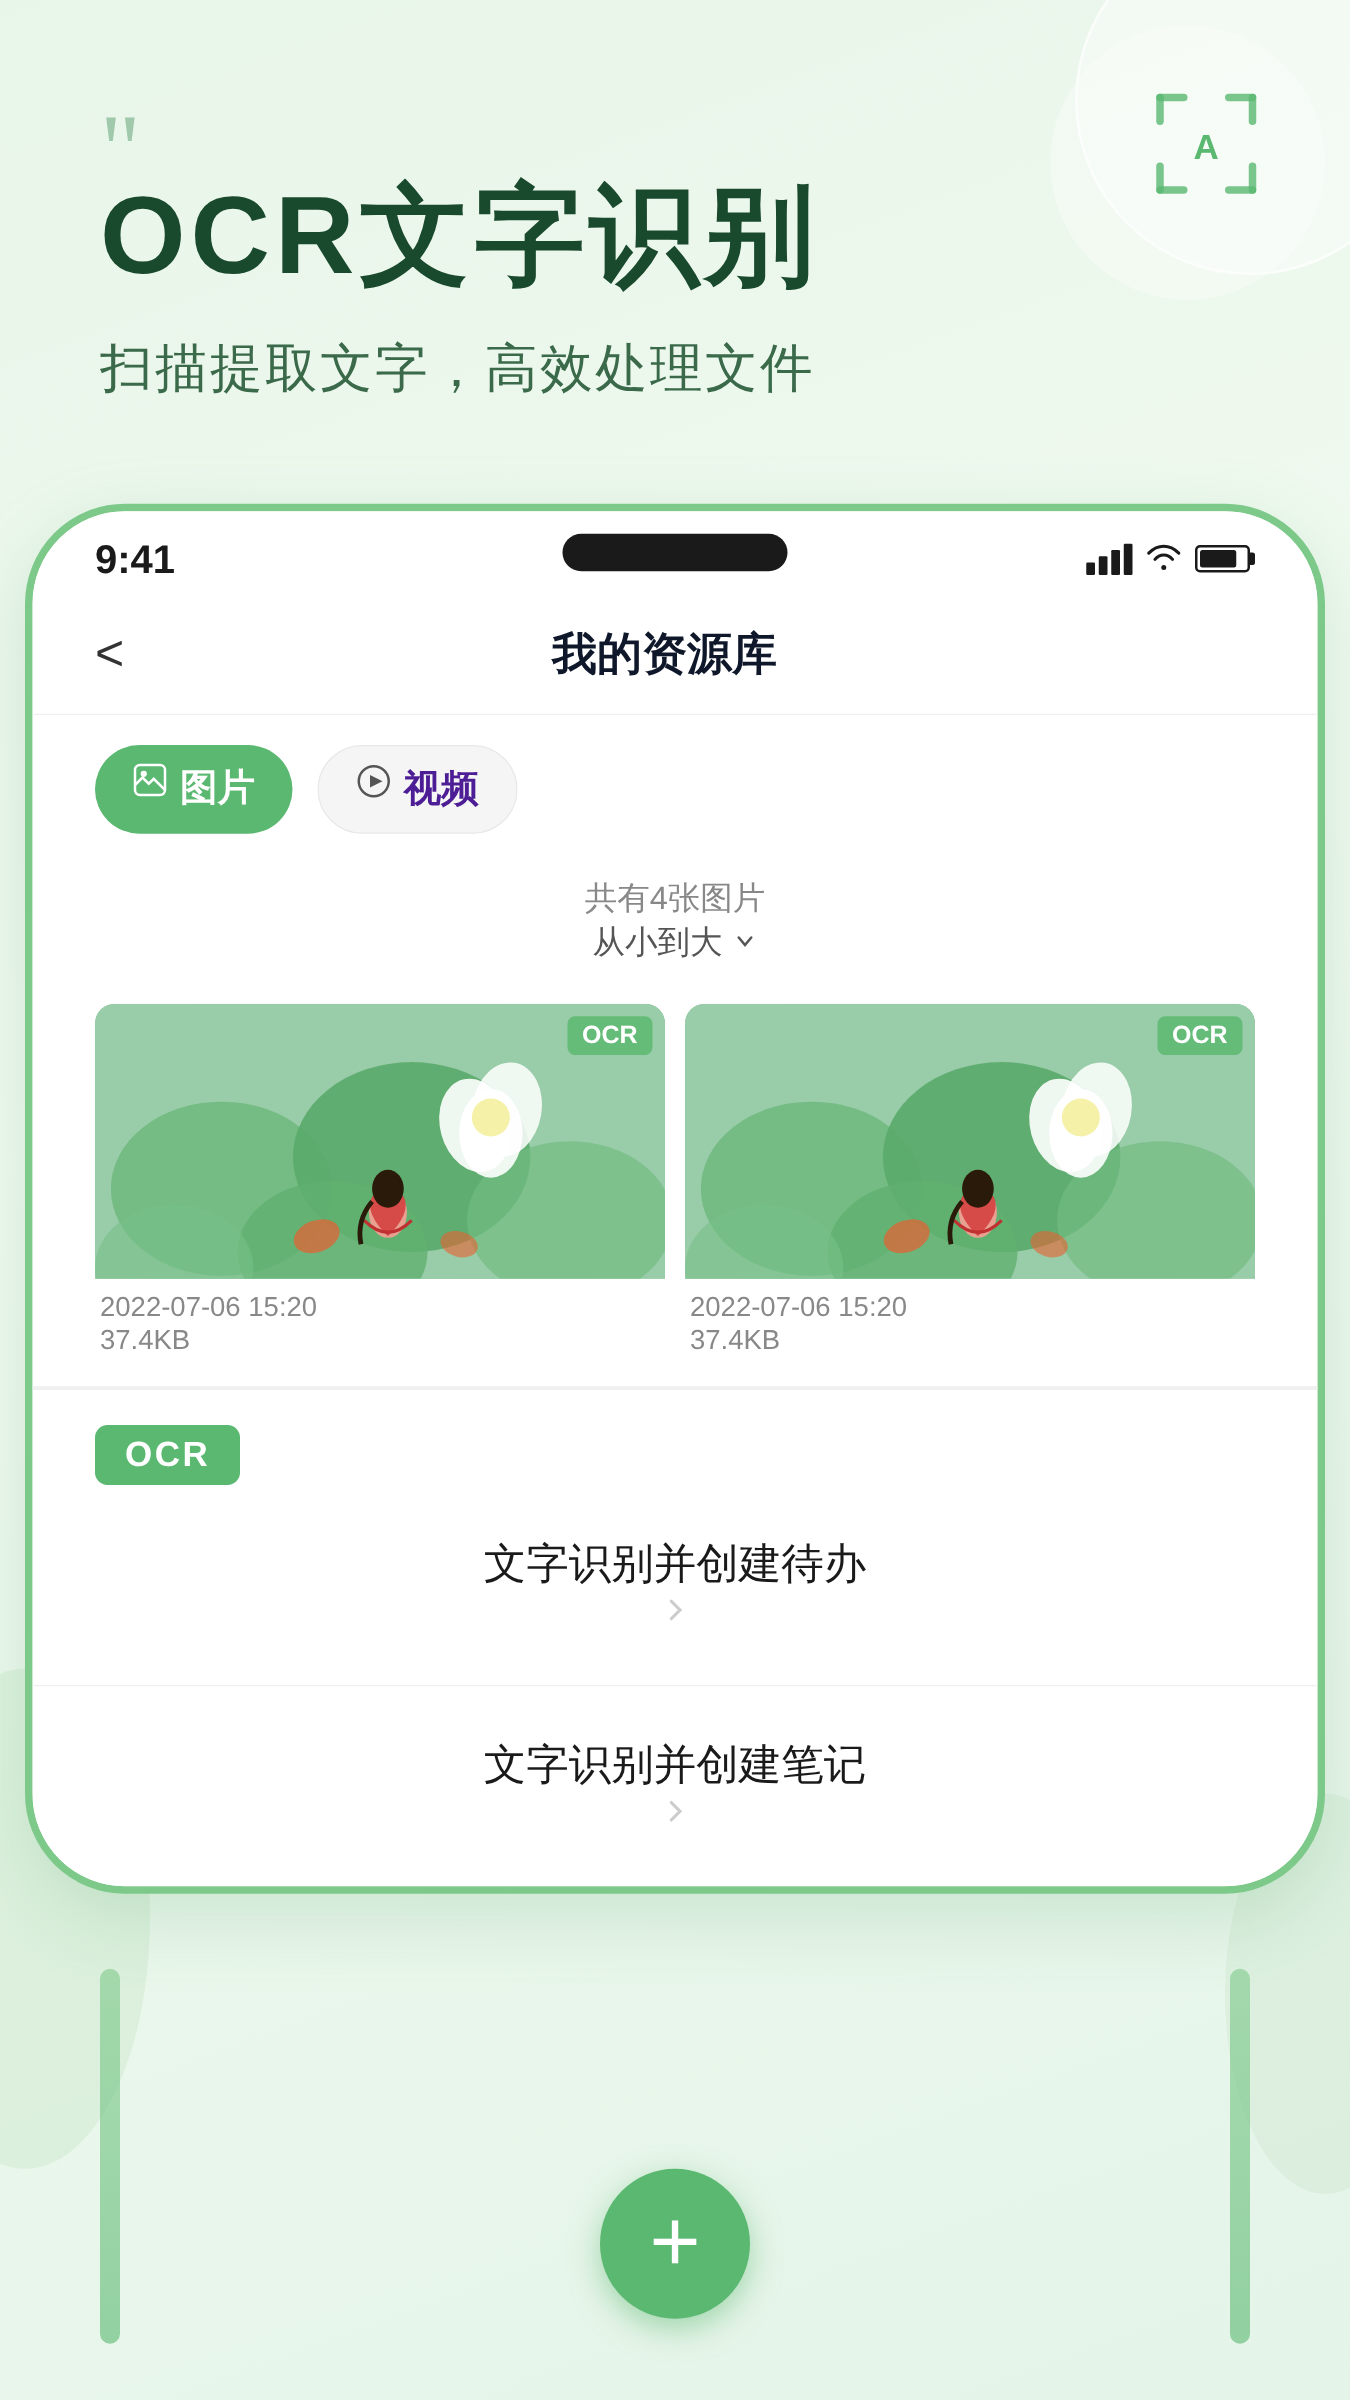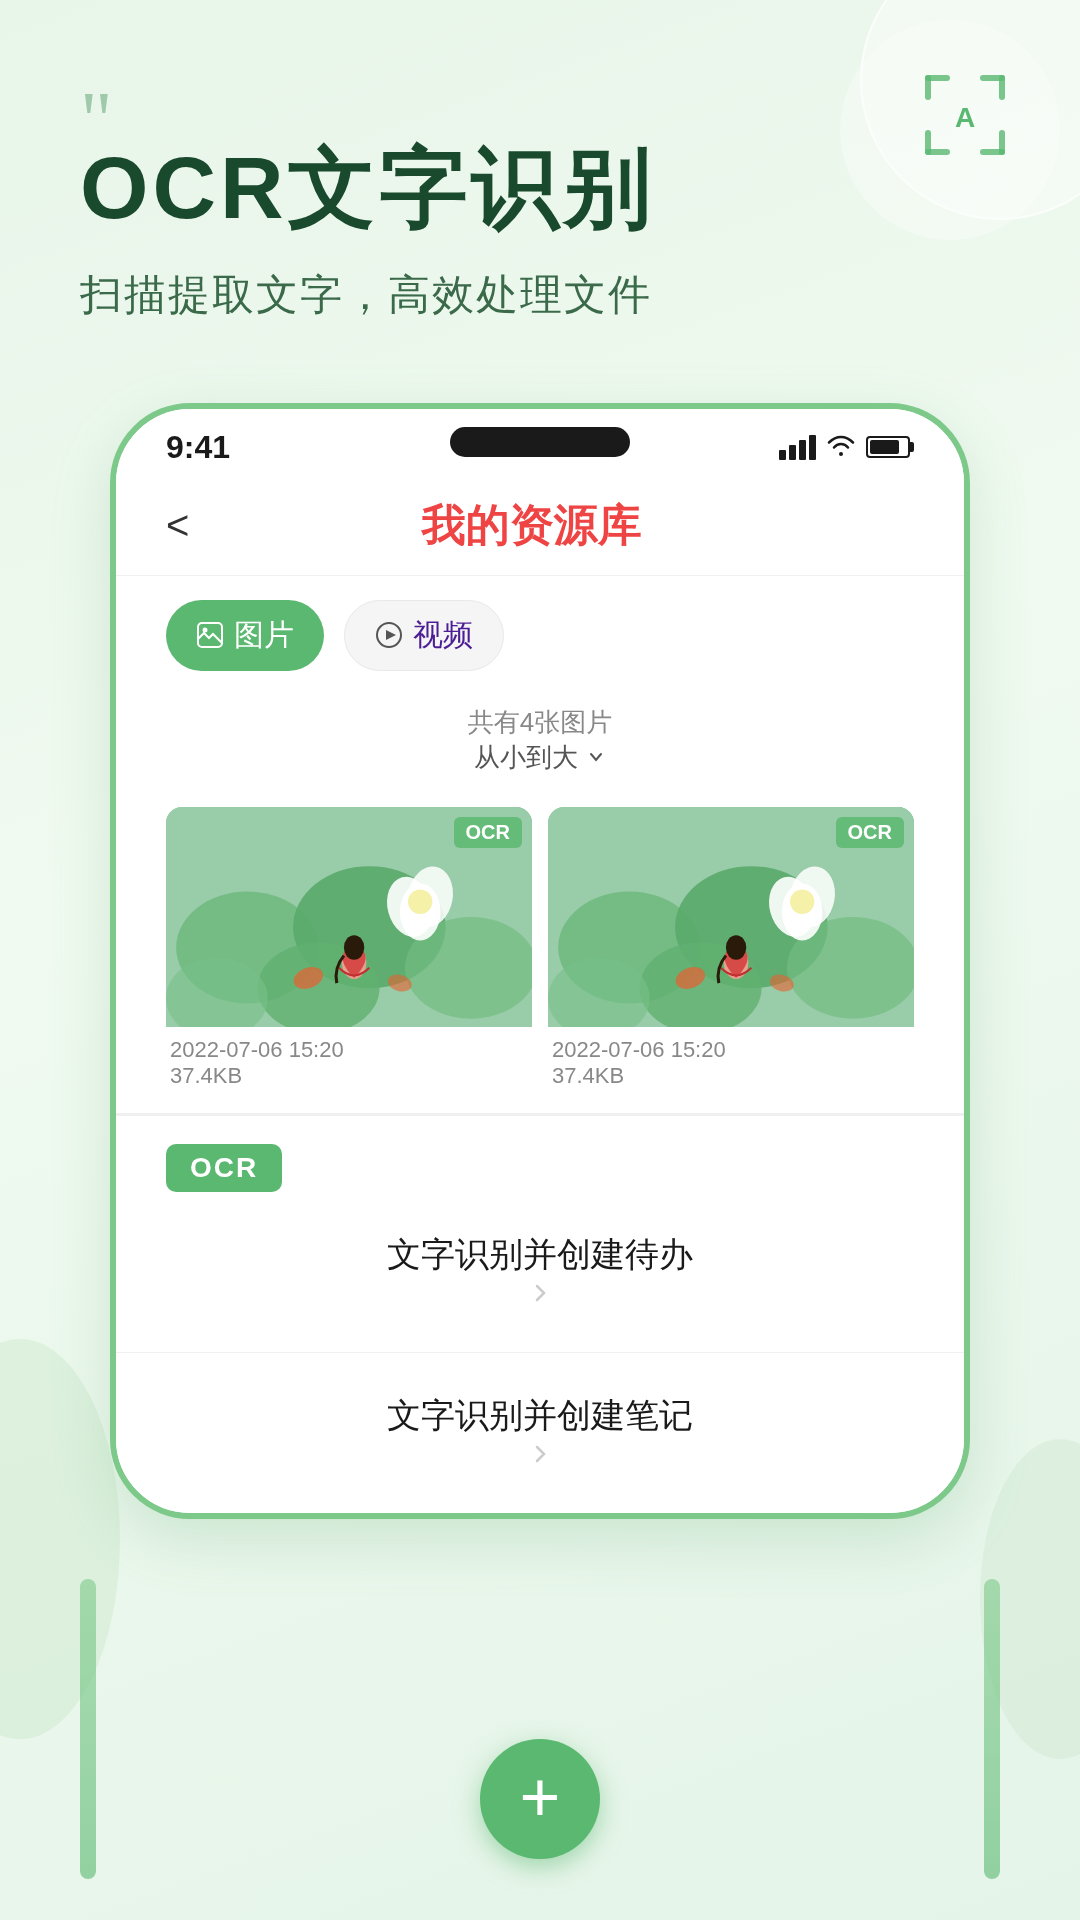--- a/index.html
+++ b/index.html
@@ -99,21 +99,21 @@
 
     .ocr-icon-svg {
       width: 100px;
       height: 100px;
     }
 
     
     .phone-container {
       position: relative;
       margin: 40px auto 0;
-      width: 860px;
+      width: 1040px;
       background: #f8fdf8;
       border-radius: 80px;
       border: 6px solid #7dc98a;
       overflow: hidden;
       box-shadow: 0 20px 60px rgba(80, 160, 100, 0.2);
     }
 
     
     .status-bar {
       display: flex;
@@ -159,41 +159,40 @@
     .nav-back {
       font-size: 40px;
       color: #333;
       cursor: pointer;
       padding: 5px 20px 5px 0;
     }
 
     .nav-title {
       flex: 1;
       text-align: center;
-      font-size: 44px;
+      font-size: 36px;
       font-weight: 600;
-      color: #ef4444;
+      color: #0f172a;
     }
 
     
     .filter-tabs {
       display: flex;
       gap: 20px;
       padding: 24px 50px;
       background: white;
     }
 
     .filter-tab {
       display: flex;
-      align-items: center;
       gap: 10px;
       padding: 14px 30px;
       border-radius: 50px;
       font-size: 30px;
-      font-weight: 400;
+      font-weight: 700;
       cursor: pointer;
     }
 
     .filter-tab.active {
       background: #5ab870;
       color: white;
     }
 
     .filter-tab.inactive {
       background: #f5f5f5;

